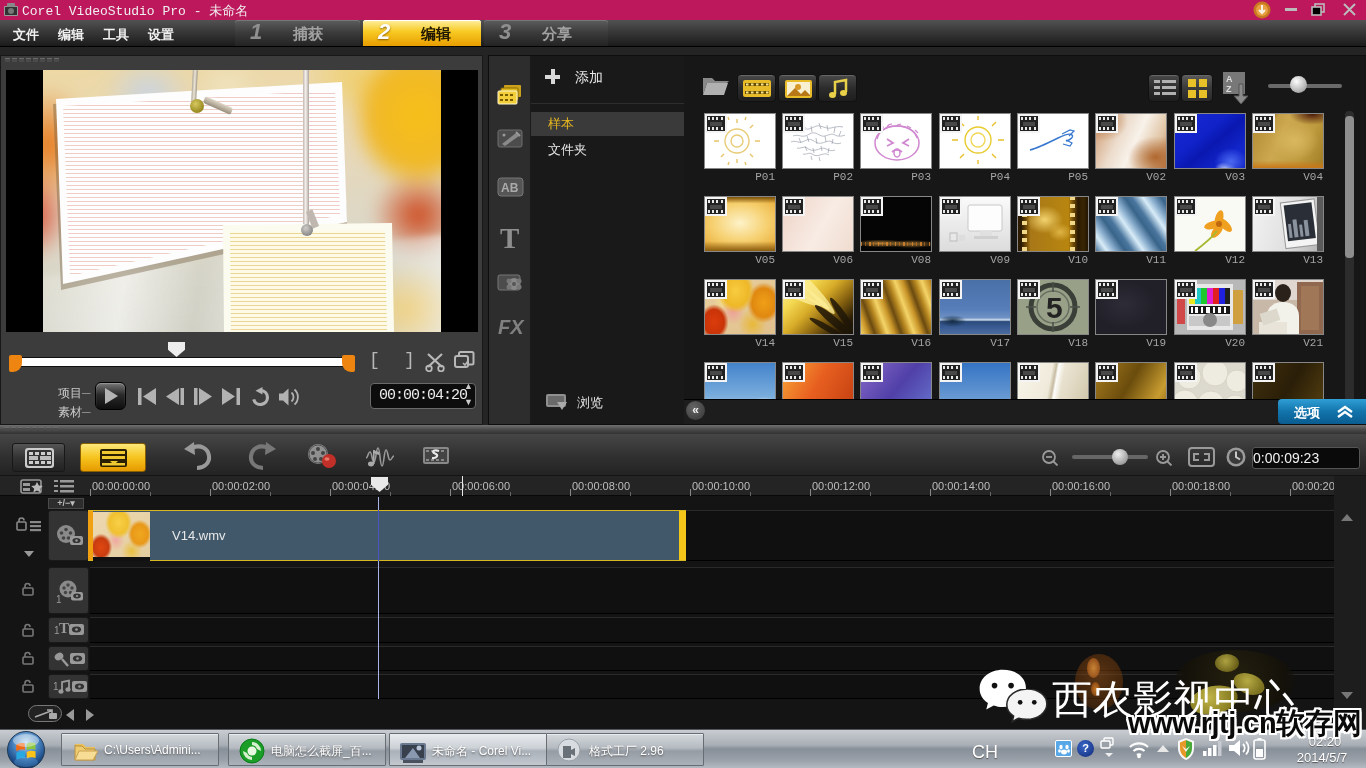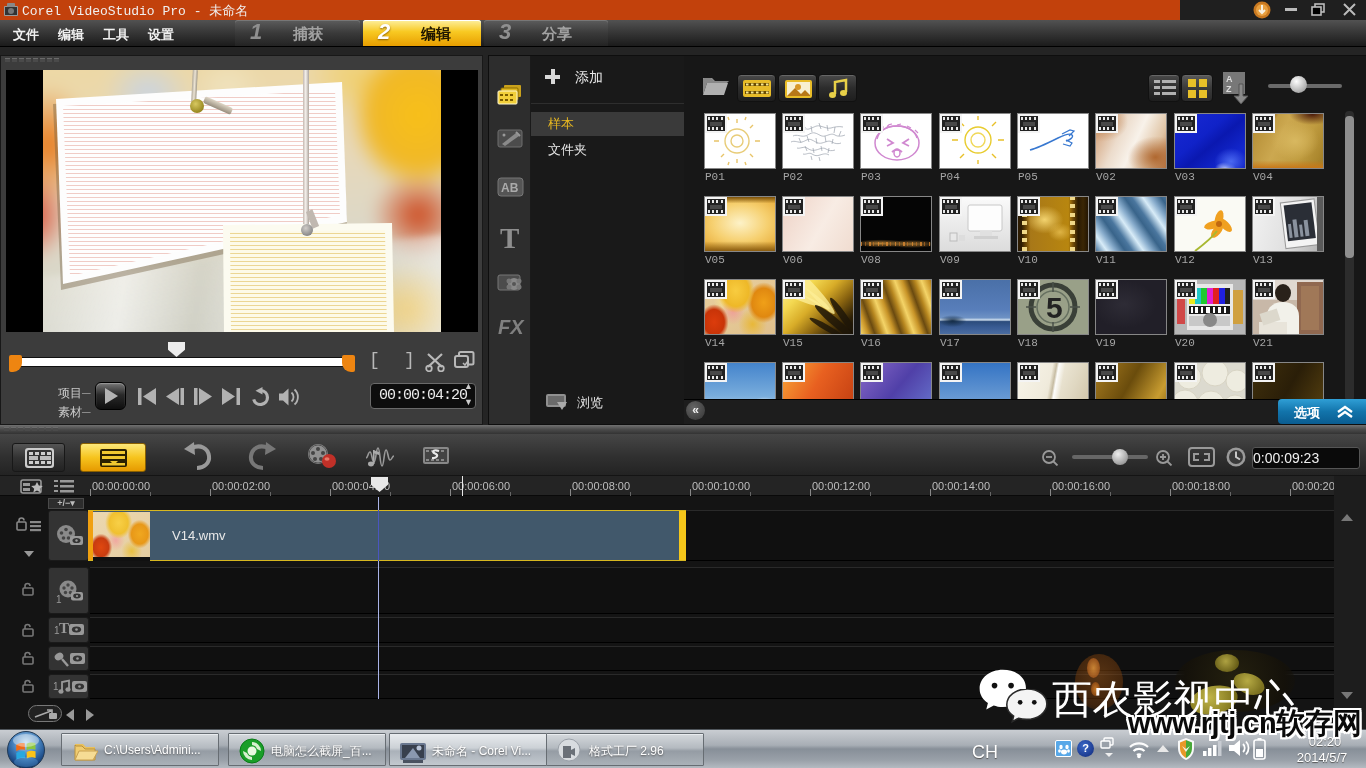--- a/index.html
+++ b/index.html
@@ -1,18 +1,18 @@
 <!DOCTYPE html>
 <html><head><meta charset="utf-8"><style>
 *{margin:0;padding:0;box-sizing:border-box}
 html,body{width:1366px;height:768px;overflow:hidden;background:#000;font-family:"Liberation Sans",sans-serif}
 #app{position:absolute;left:0;top:0;width:1366px;height:768px;background:#1f1f1f}
 .abs{position:absolute}
 
-#titlebar{left:0;top:0;width:1180px;height:20px;background:#c2410c;color:#fff}
+#titlebar{left:0;top:0;width:1366px;height:20px;background:#be185d;color:#fff}
 #titletext{left:22px;top:2px;font-family:"Liberation Mono",monospace;font-size:13px;color:#f0f0f0}
 
 #menubar{left:0;top:20px;width:1366px;height:27px;background:linear-gradient(#525252 0%,#383838 45%,#1b1b1b 100%);border-bottom:1px solid #000}
 .menuitem{top:6px;color:#f0f0f0;font-size:13px;font-weight:bold}
 .tab{top:0;height:26px;border-radius:3px 3px 0 0;background:linear-gradient(#5d5d5d,#3a3a3a 50%,#232323);box-shadow:inset 0 1px 0 #777}
 .tab .num{position:absolute;left:15px;top:-1px;font-size:22px;font-style:italic;font-weight:bold;color:#8f8f8f}
 .tab .lbl{position:absolute;left:58px;top:5px;font-size:15px;font-weight:bold;color:#a2a2a2}
 #tab2{background:linear-gradient(#fdf0a0 0%,#f8c922 45%,#e89e00 100%);box-shadow:inset 0 1px 0 #fff}
 #tab2 .num{color:#fff;text-shadow:0 1px 2px #8a6000}
 #tab2 .lbl{color:#201800}
@@ -40,21 +40,21 @@
 #samprow{left:0;top:56px;width:153px;height:24px;background:#3a3a3a;color:#e8b820;font-size:13px;line-height:24px;padding-left:17px}
 #foldrow{left:0;top:82px;width:153px;height:24px;color:#e6e6e6;font-size:13px;line-height:24px;padding-left:17px}
 #gallery{left:195px;top:0;width:683px;height:368px;background:#171717}
 .gbtn{top:18px;width:39px;height:28px;border-radius:4px;background:linear-gradient(#4a4a4a,#2c2c2c 50%,#1e1e1e);border:1px solid #111;box-shadow:inset 0 1px 0 #666}
 .thumb{width:70px;height:54px;background:#888;box-shadow:0 0 0 1px #878787}
 .badge{position:absolute;left:0;top:0;width:22px;height:19px;background:#f4f4f4}
 .badgein{position:absolute;left:2px;top:2px;width:18px;height:15px;background:#222}
 .badgein:before{content:"";position:absolute;left:1px;top:1px;width:16px;height:3px;background:repeating-linear-gradient(90deg,#e8e8e8 0 2px,#222 2px 4.2px)}
 .badgein:after{content:"";position:absolute;left:1px;bottom:1px;width:16px;height:3px;background:repeating-linear-gradient(90deg,#e8e8e8 0 2px,#222 2px 4.2px)}
 .badgein i{position:absolute;width:2.5px;height:2.5px;background:#fff}
-.tlab{position:absolute;width:70px;text-align:left;font-size:11px;color:#a5a5a5;font-family:"Liberation Mono",monospace}
+.tlab{position:absolute;width:70px;text-align:right;font-size:11px;color:#a5a5a5;font-family:"Liberation Mono",monospace}
 
 #splitter{left:0;top:425px;width:1366px;height:9px;background:linear-gradient(#707070,#4a4a4a 50%,#333)}
 
 #tl{left:0;top:434px;width:1366px;height:295px;background:#141414}
 #tlbar{left:0;top:0;width:1366px;height:41px;background:linear-gradient(#464646,#303030 55%,#232323)}
 #ruler{left:0;top:42px;width:1334px;height:20px;background:#242424;border-bottom:1px solid #090909}
 .rlbl{top:4px;font-size:11px;color:#bdbdbd}
 .rtick{top:13px;width:1px;height:7px;background:#888}
 .rtick2{top:16px;width:1px;height:4px;background:#666}
 #tracks{left:0;top:63px;width:1366px;height:237px}

